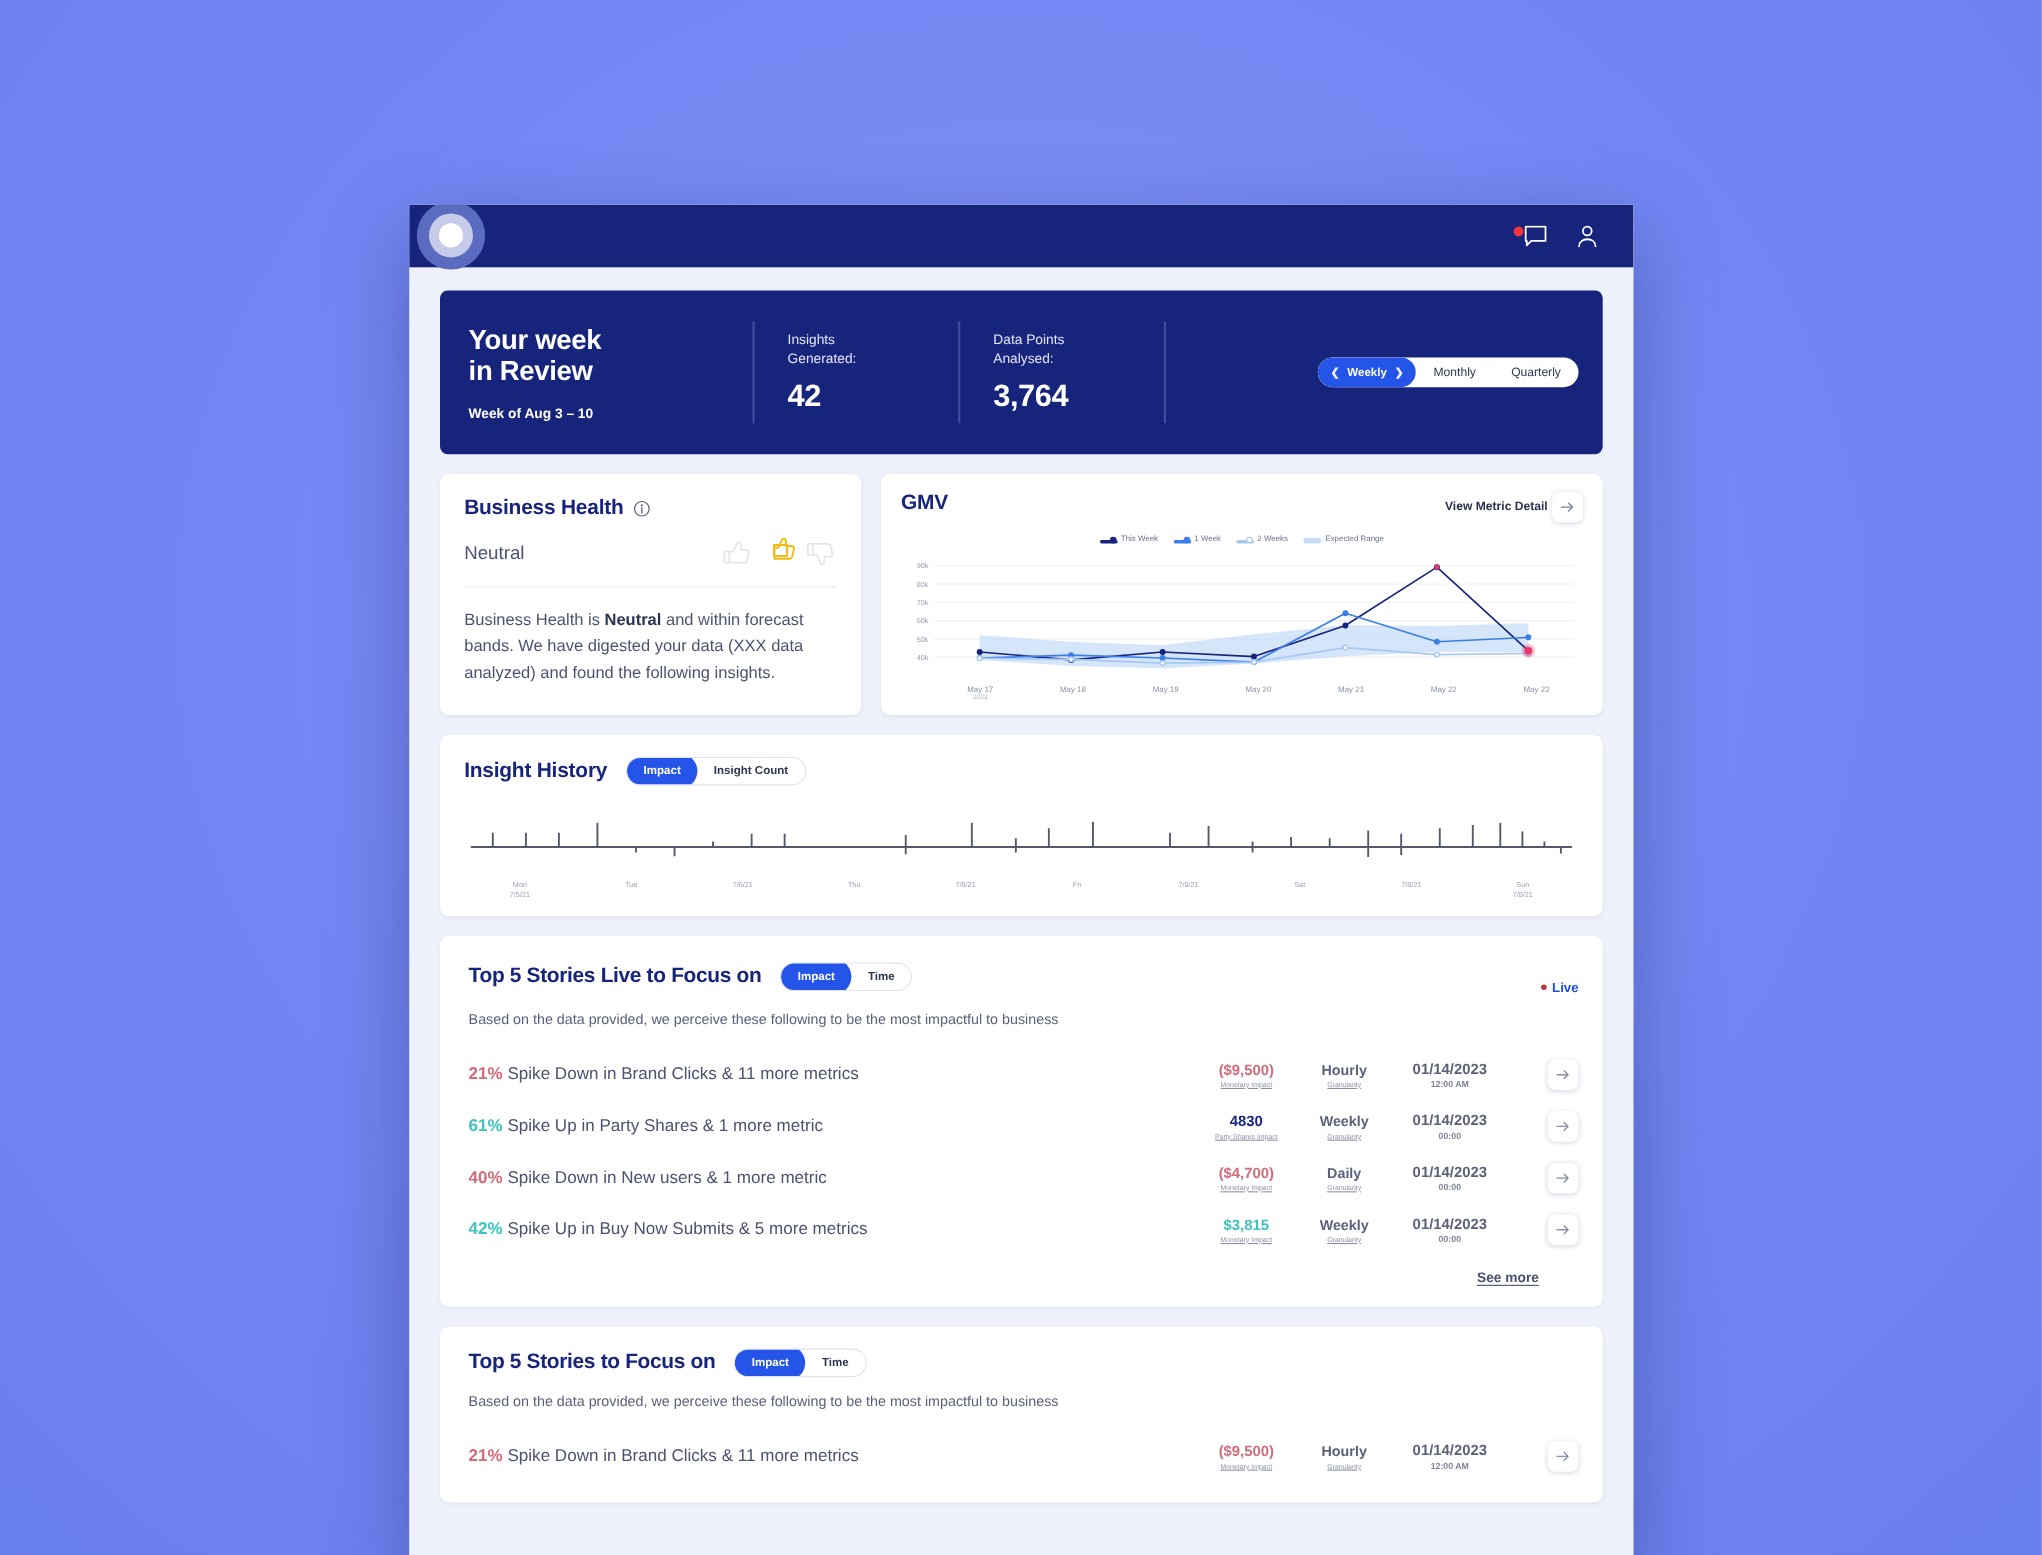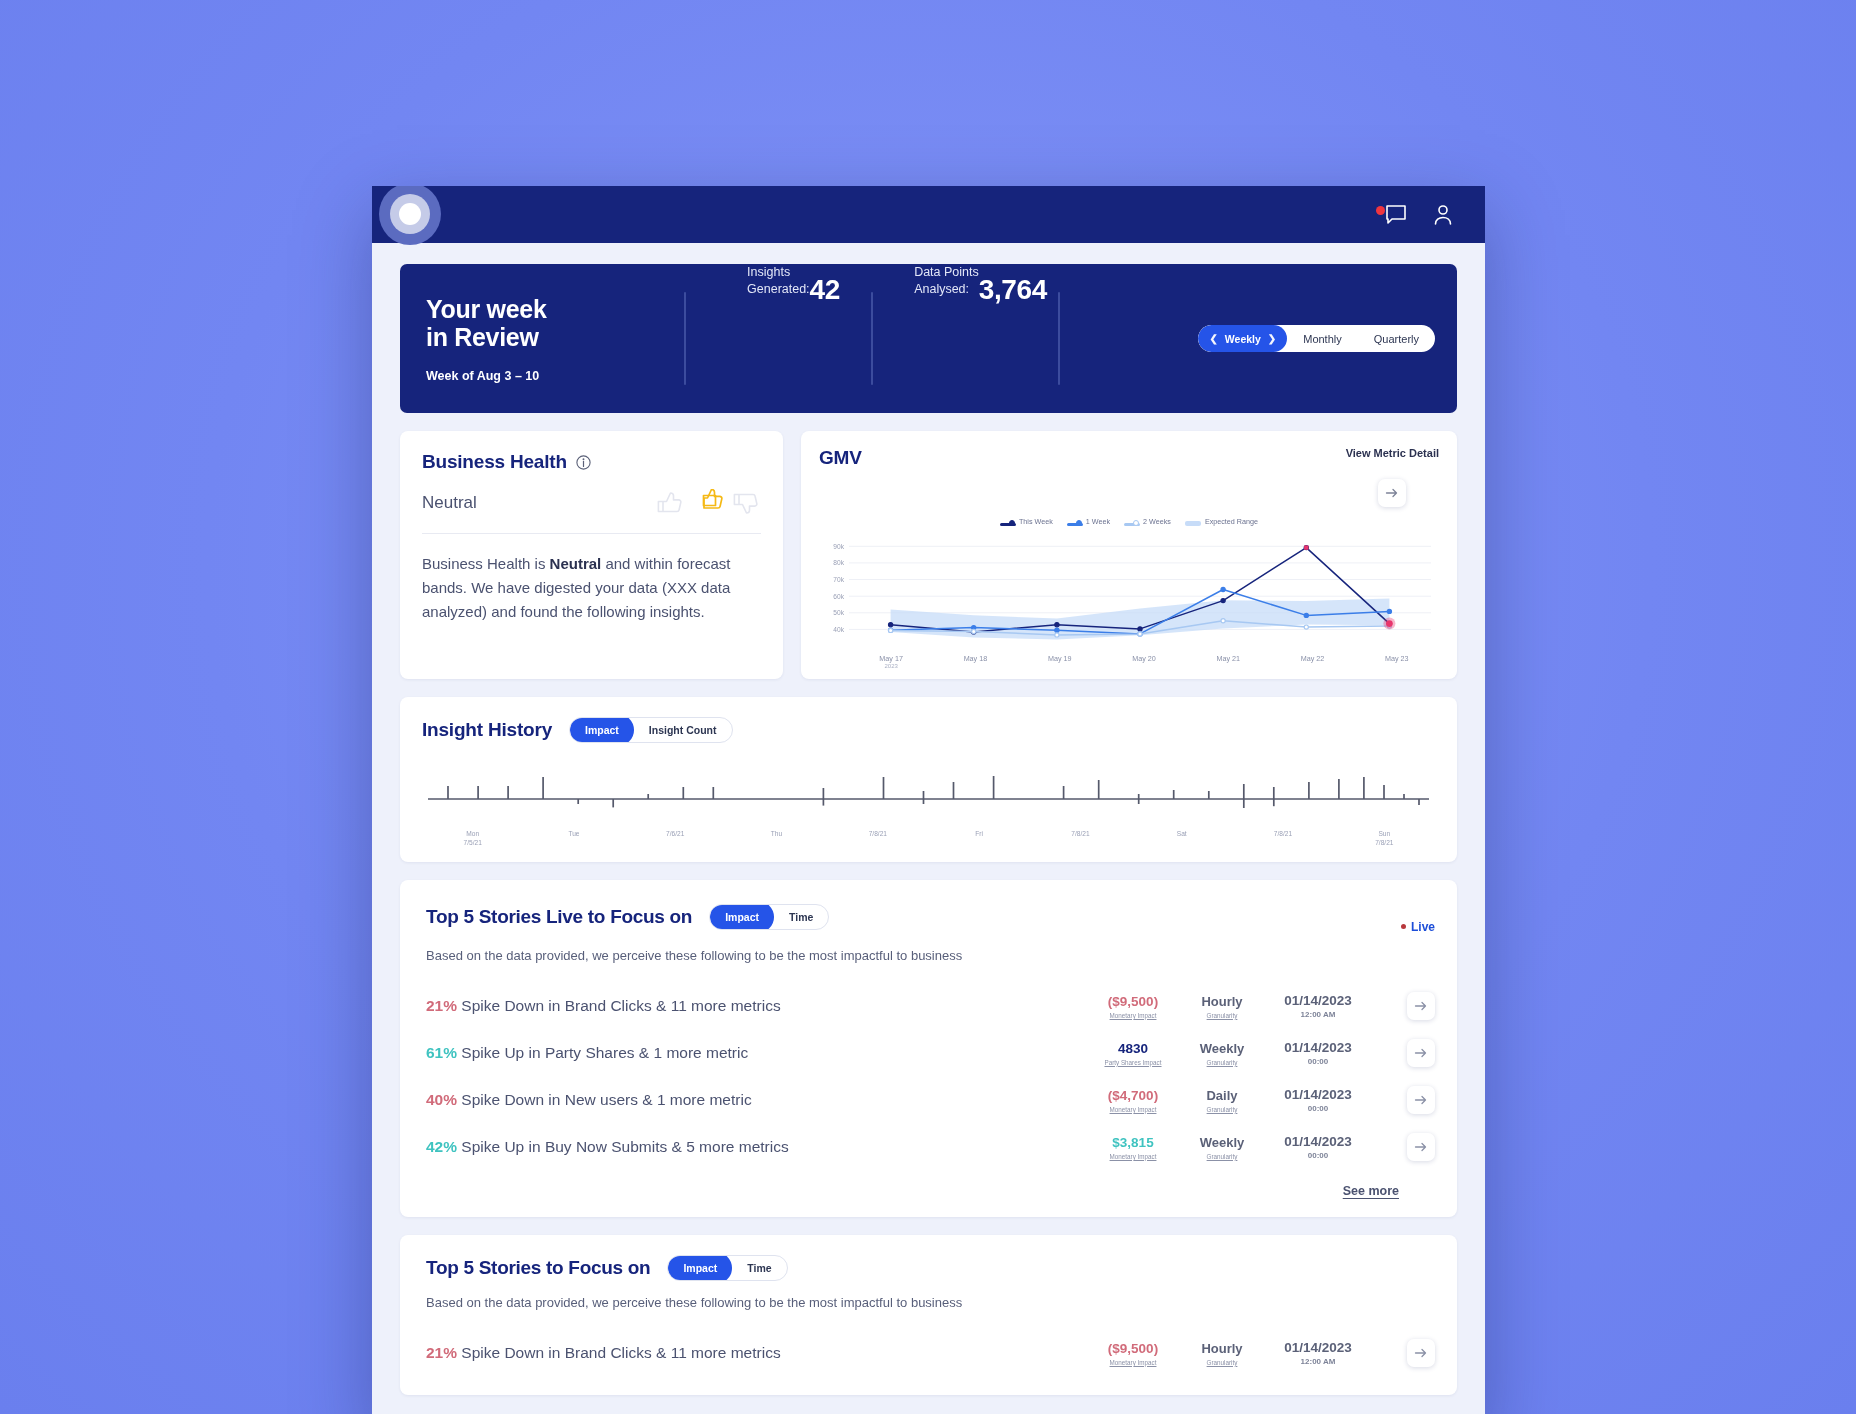--- a/index.html
+++ b/index.html
@@ -61,21 +61,21 @@
     background: #16247c; border-radius: 7px;
     height: 149px; display: flex; align-items: stretch;
     padding: 0 0 0 26px; position: relative; color: #fff;
   }
   .hero-left { display:flex; flex-direction: column; justify-content: center; width: 258px; }
   .hero-title {
     font-size: 25px; font-weight: 800; line-height: 1.12; letter-spacing: -.3px;
   }
   .hero-sub { font-size: 12.5px; font-weight: 700; margin-top: 18px; }
   .hero-sep { width: 2px; background: #3c4c9e; margin: 28px 0; border-radius: 2px; }
-  .hero-stat { display:flex; flex-direction: row; justify-content: center; padding-left: 30px; width: 185px; }
+  .hero-stat { display:flex; flex-direction: column; justify-content: center; padding-left: 30px; width: 185px; }
   .hero-stat .lbl { font-size: 12.5px; line-height: 1.32; color: #e3e7f8; }
   .hero-stat .val { font-size: 28px; font-weight: 800; margin-top: 10px; letter-spacing: -.4px; }
   .hero-right { margin-left: auto; display:flex; align-items:center; padding-right: 22px; }
 
   .seg-period {
     background:#fff; border-radius: 20px; height: 27px;
     display:flex; align-items:center; padding: 0; overflow:hidden;
     min-width: 207px;
   }
   .seg-period .on {
@@ -100,21 +100,21 @@
   .bh-mid { display:flex; align-items:center; margin-top: 16px; padding-bottom: 16px; border-bottom: 1px solid #e8eaf2; }
   .bh-status { font-size: 17px; color:#4b5270; }
   .bh-thumbs { margin-left:auto; display:flex; align-items:center; gap: 8px; }
   .bh-thumbs svg { display:block; }
   .bh-body { margin-top: 18px; font-size: 15px; line-height: 1.6; color:#4b5270; }
   .bh-body b { color:#2b3150; font-weight: 700; }
 
   .gmv-card { flex:1; padding: 16px 18px 10px 18px; position: relative; }
   .gmv-head { display:flex; }
   .gmv-title { color:#16247c; font-size: 19px; font-weight: 800; letter-spacing:-.2px; }
-  .gmv-right { margin-left:auto; display:flex; align-items:center; gap: 20px; flex-direction: column; }
+  .gmv-right { margin-left:auto; display:flex; align-items:center; gap: 4px; }
   .view-detail { font-size: 11px; font-weight:700; color:#2b3150; }
   .arrow-btn {
     width: 28px; height: 28px; border-radius: 7px; background:#fff;
     box-shadow: 0 1px 5px rgba(40,50,110,.18);
     display:flex; align-items:center; justify-content:center;
   }
   .arrow-btn svg { width: 14px; height: 14px; display:block; }
 
   .legend { display:flex; justify-content:center; gap:14px; margin-top: 10px; }
   .lg { display:flex; align-items:flex-end; gap:4px; font-size: 7.2px; color:#6b7290; }

